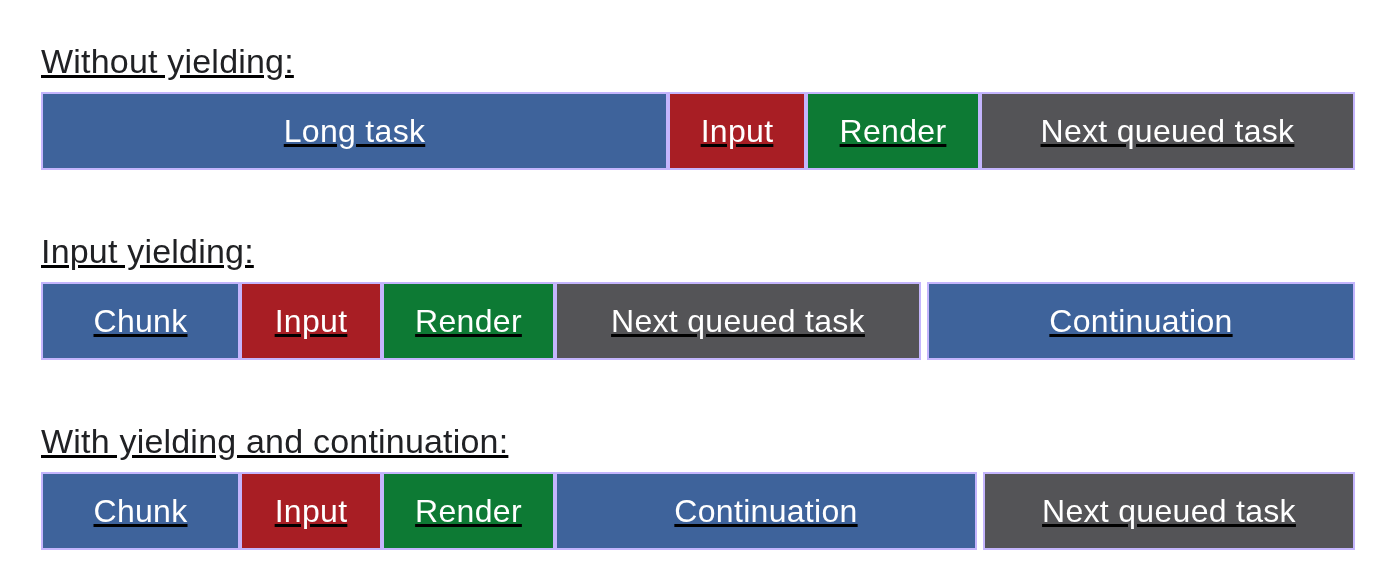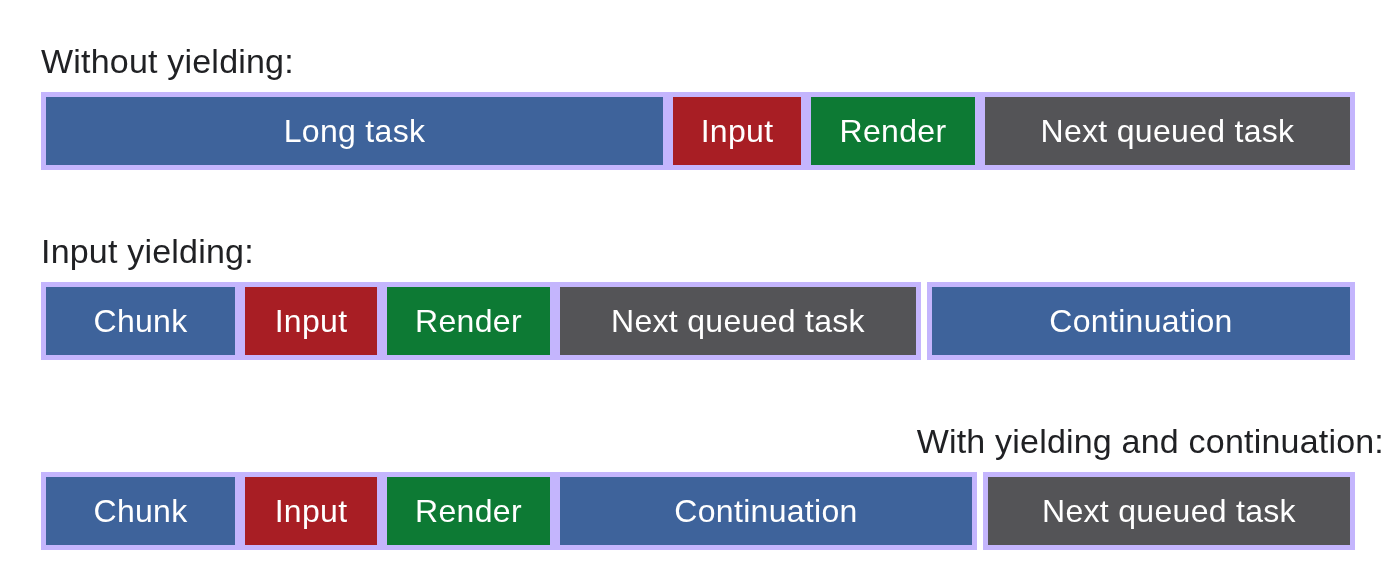--- a/index.html
+++ b/index.html
@@ -6,42 +6,43 @@
     margin: 0;
     padding: 0;
     background: #ffffff;
     width: 1396px;
     height: 588px;
     overflow: hidden;
     font-family: "Liberation Sans", "DejaVu Sans", sans-serif;
   }
   #diagram {
     box-sizing: border-box;
-    padding: 40px 12px 0 41px;
+    padding: 40px 0 0 41px;
     width: 1396px;
+    text-decoration: underline;
   }
   .timeline-section { margin-bottom: 60px; }
-  .timeline-section:last-child { margin-bottom: 0; text-align: right; }
+  .timeline-section:last-child { margin-bottom: 0; }
   .row-label {
     font-size: 34px;
     line-height: 42px;
     color: #202124;
     letter-spacing: 0.2px;
     margin-bottom: 10px;
   }
   .task-bar {
     display: flex;
     flex-direction: row;
     align-items: stretch;
     height: 78px;
     width: 1314px;
   }
   .task-segment {
     box-sizing: border-box;
-    border: 5px solid #c4b5fd;
+    border: 2px solid #c4b5fd;
     flex-shrink: 0;
     display: flex;
     align-items: center;
     justify-content: center;
     overflow: hidden;
   }
   .task-segment .seg-label {
     color: #ffffff;
     font-size: 32px;
     line-height: 1;

